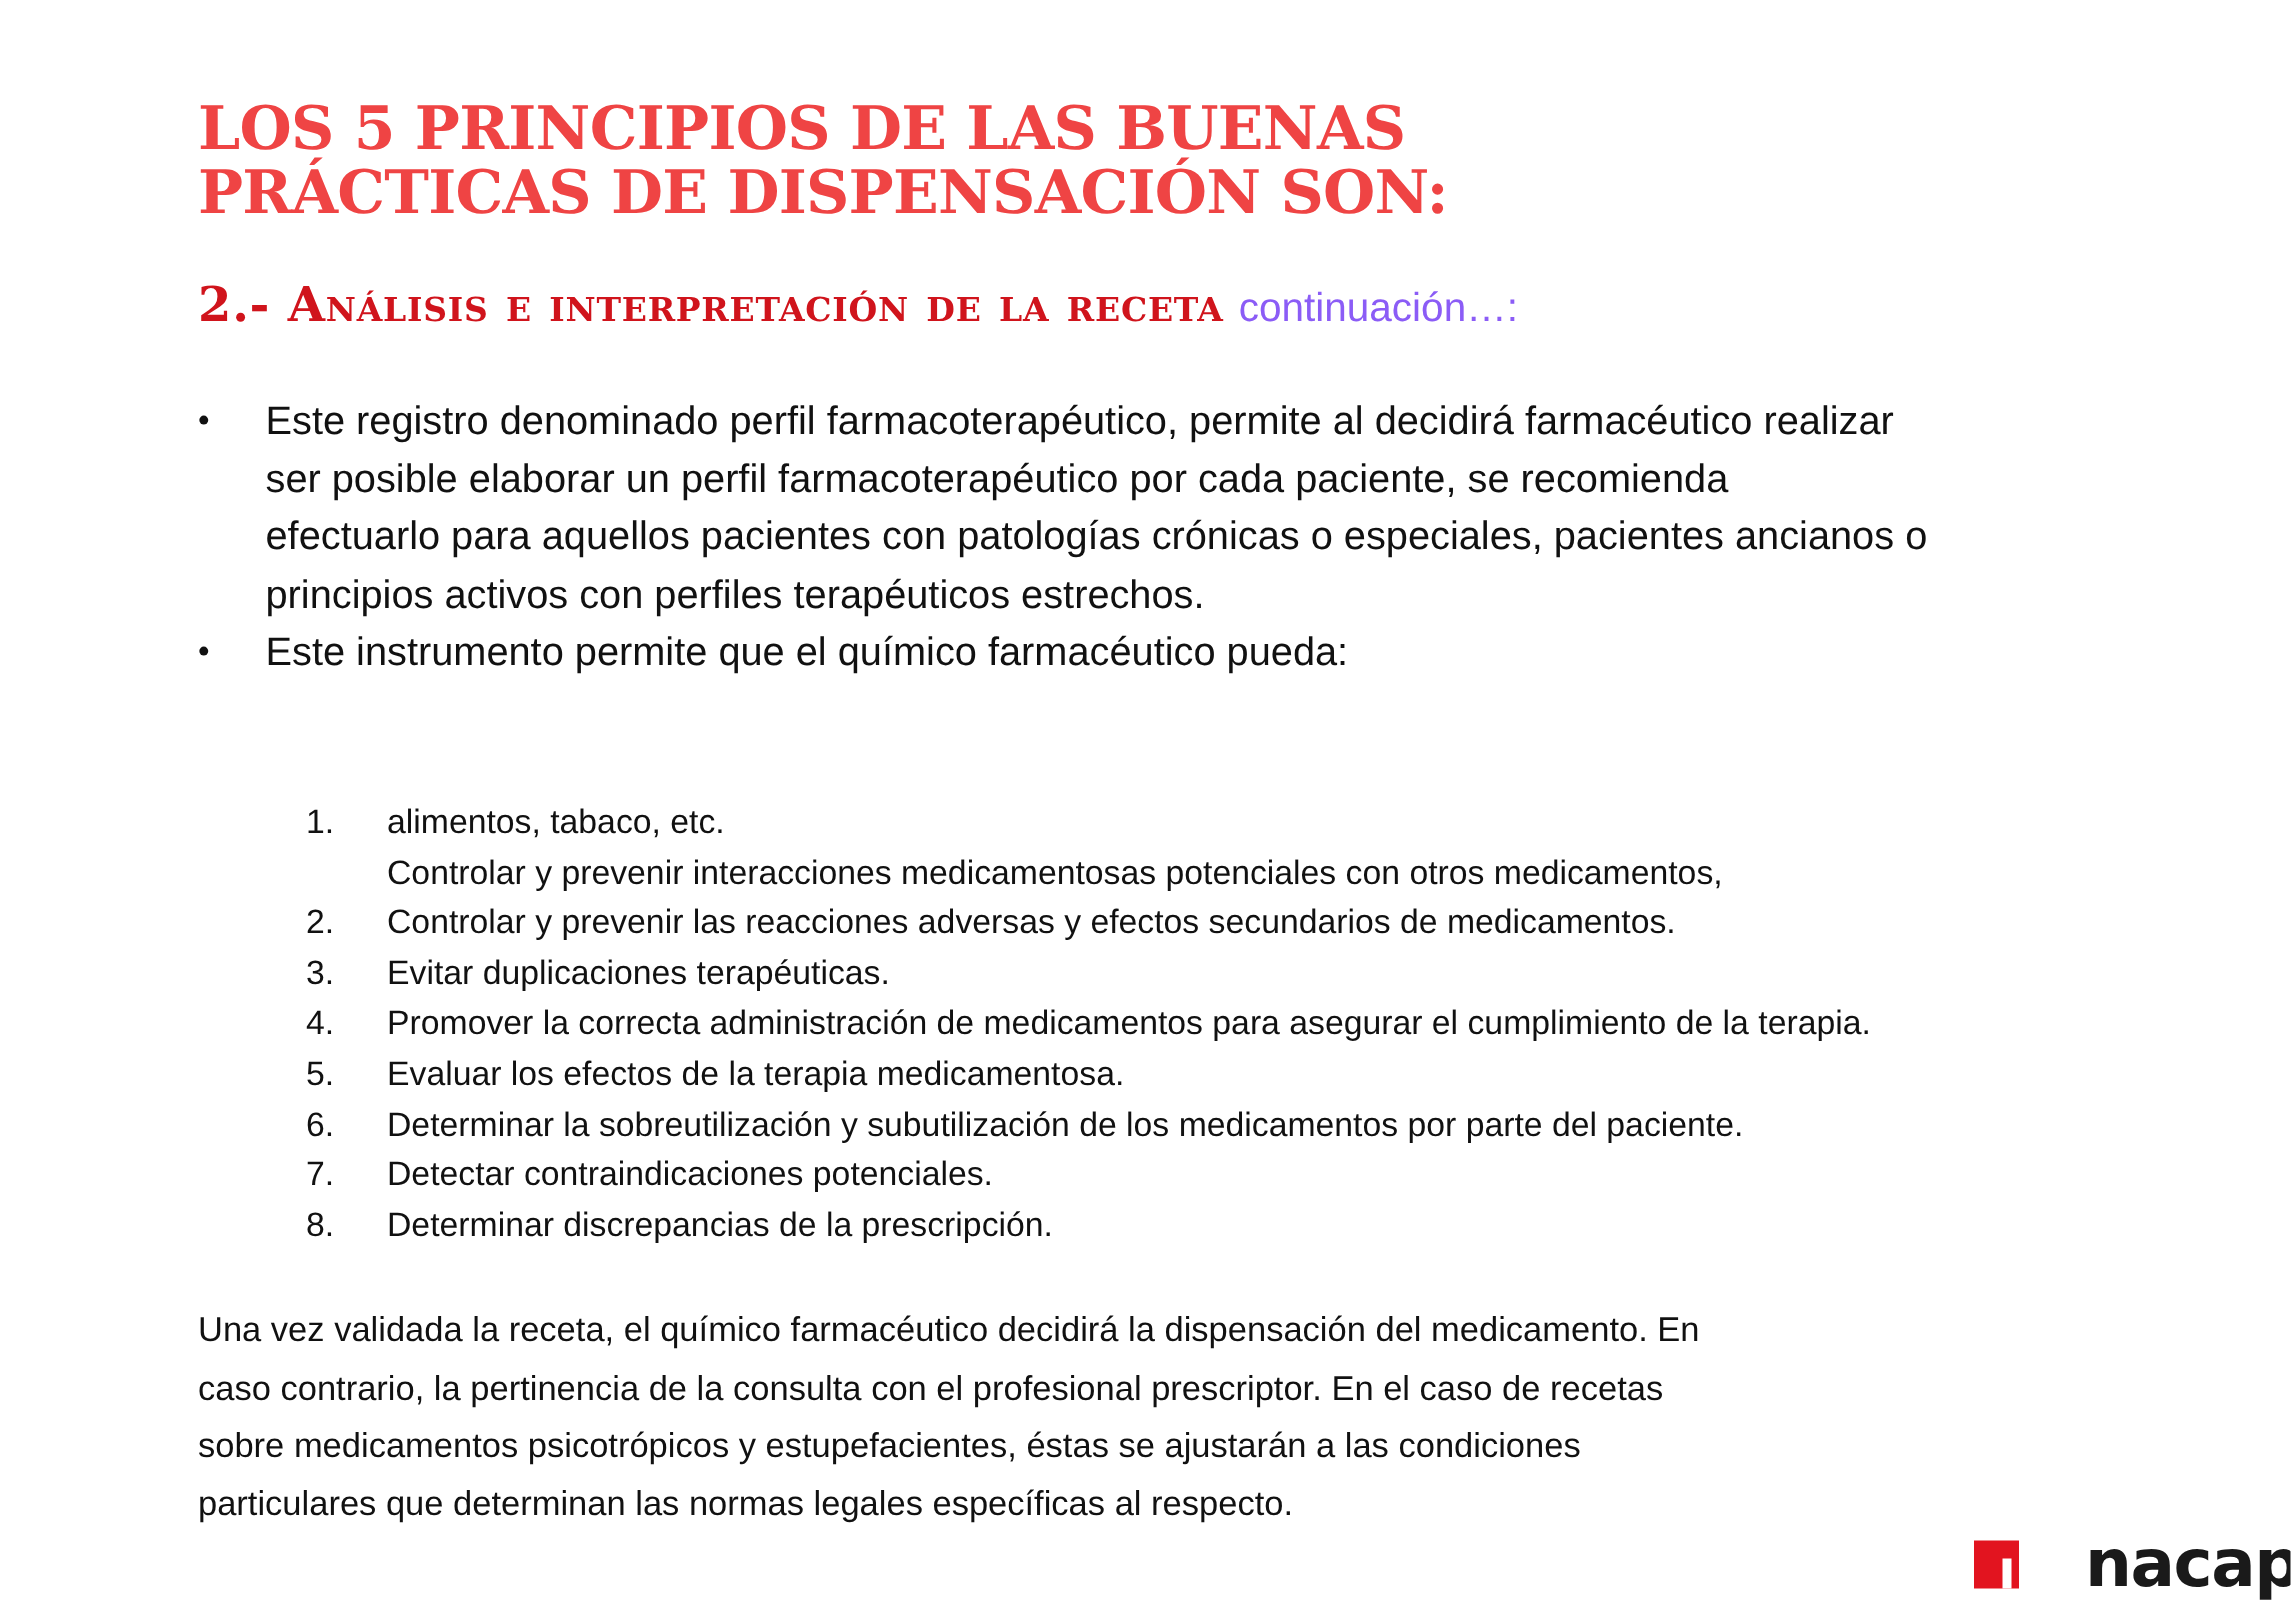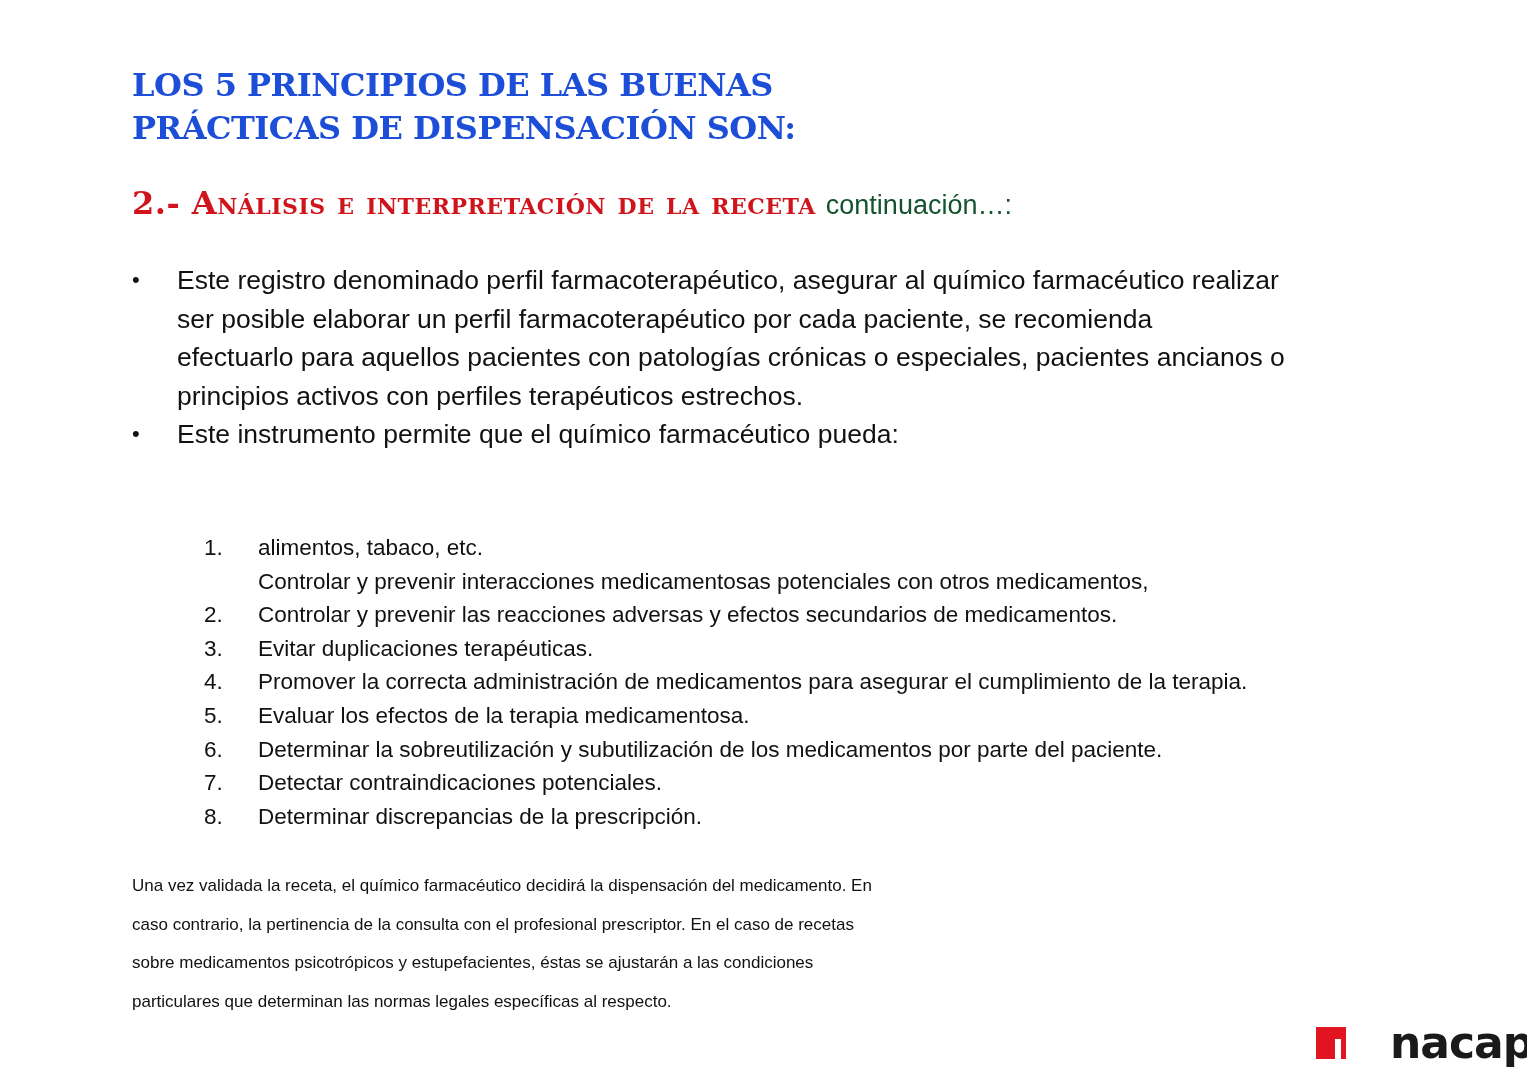--- a/index.html
+++ b/index.html
@@ -1,48 +1,48 @@
 <!DOCTYPE html>
 <html><head>
 <meta charset="utf-8">
 <style>
   html, body { margin: 0; padding: 0; background: #ffffff; }
   body { width: 1527px; height: 1080px; position: relative; overflow: hidden; }
   .slide { position: absolute; left: 0; top: 0; width: 1527px; height: 1080px; background: #ffffff; }
   .title {
     position: absolute; left: 132px; top: 64px;
     font-family: "DejaVu Serif", "Liberation Serif", serif;
-    font-weight: bold; color: #1d4ed8; font-size: 32px; line-height: 43px;
+    font-weight: bold; color: #ef4444; font-size: 40px; line-height: 43px;
     letter-spacing: -0.5px;
   }
   .title .line { display: block; white-space: nowrap; }
   .subtitle {
     position: absolute; left: 132px; top: 186px; white-space: nowrap;
     font-family: "Liberation Sans", sans-serif; font-size: 27px; line-height: 34px;
   }
   .subtitle .red {
     font-family: "DejaVu Serif", "Liberation Serif", serif;
     color: #d0141c; font-weight: bold; font-variant: small-caps;
     font-size: 32px; letter-spacing: 0.5px;
   }
-  .subtitle .black { color: #14532d; margin-left: 10px; }
+  .subtitle .black { color: #8b5cf6; margin-left: 10px; }
   .body-text {
     font-family: "Liberation Sans", sans-serif; color: #111111;
   }
   .bullets { position: absolute; left: 132px; top: 261px; width: 1290px; }
   .bullet { position: relative; padding-left: 45px; font-size: 26.5px; line-height: 38.5px; }
   .bullet .dot { position: absolute; left: 0; top: 0; width: 20px; font-size: 22px; }
   .bullet .line { display: block; white-space: nowrap; }
   .numlist { position: absolute; left: 204px; top: 531px; width: 1200px; }
   .numitem { position: relative; padding-left: 54px; font-size: 22.5px; line-height: 33.6px; }
   .numitem .num { position: absolute; left: 0; top: 0; }
   .numitem .line { display: block; white-space: nowrap; }
   .closing {
     position: absolute; left: 132px; top: 867px; width: 1290px;
-    font-size: 17px; line-height: 38.5px;
+    font-size: 23px; line-height: 38.5px;
   }
   .closing .line { display: block; white-space: nowrap; }
   .logo { position: absolute; left: 1316px; top: 1021px; height: 42px; display: flex; align-items: flex-end; }
   .logo .mark { width: 30px; height: 32px; background: #e2141f; position: relative; margin-bottom: 4px; }
   .logo .mark::after { content: ""; position: absolute; right: 5px; bottom: 0; width: 6px; height: 20px; background: #ffffff; }
   .logo .word {
     font-family: "DejaVu Sans", "Liberation Sans", sans-serif; font-weight: bold;
     font-size: 44px; line-height: 40px; color: #1a1a1a; letter-spacing: -1px; margin-left: 1px; padding-left: 43px;
   }
 </style>
@@ -56,21 +56,21 @@
     <span class="line">PRÁCTICAS DE DISPENSACIÓN SON:</span>
   </div>
 
   <div class="subtitle">
     <span class="red">2.- Análisis e interpretación de la receta</span><span class="black">continuación…:</span>
   </div>
 
   <div class="bullets body-text">
     <div class="bullet">
       <span class="dot">•</span>
-      <span class="line">Este registro denominado perfil farmacoterapéutico, asegurar al químico farmacéutico realizar</span>
+      <span class="line">Este registro denominado perfil farmacoterapéutico, permite al decidirá farmacéutico realizar</span>
       <span class="line">ser posible elaborar un perfil farmacoterapéutico por cada paciente, se recomienda</span>
       <span class="line">efectuarlo para aquellos pacientes con patologías crónicas o especiales, pacientes ancianos o</span>
       <span class="line">principios activos con perfiles terapéuticos estrechos.</span>
     </div>
     <div class="bullet">
       <span class="dot">•</span>
       <span class="line">Este instrumento permite que el químico farmacéutico pueda:</span>
     </div>
   </div>
 

